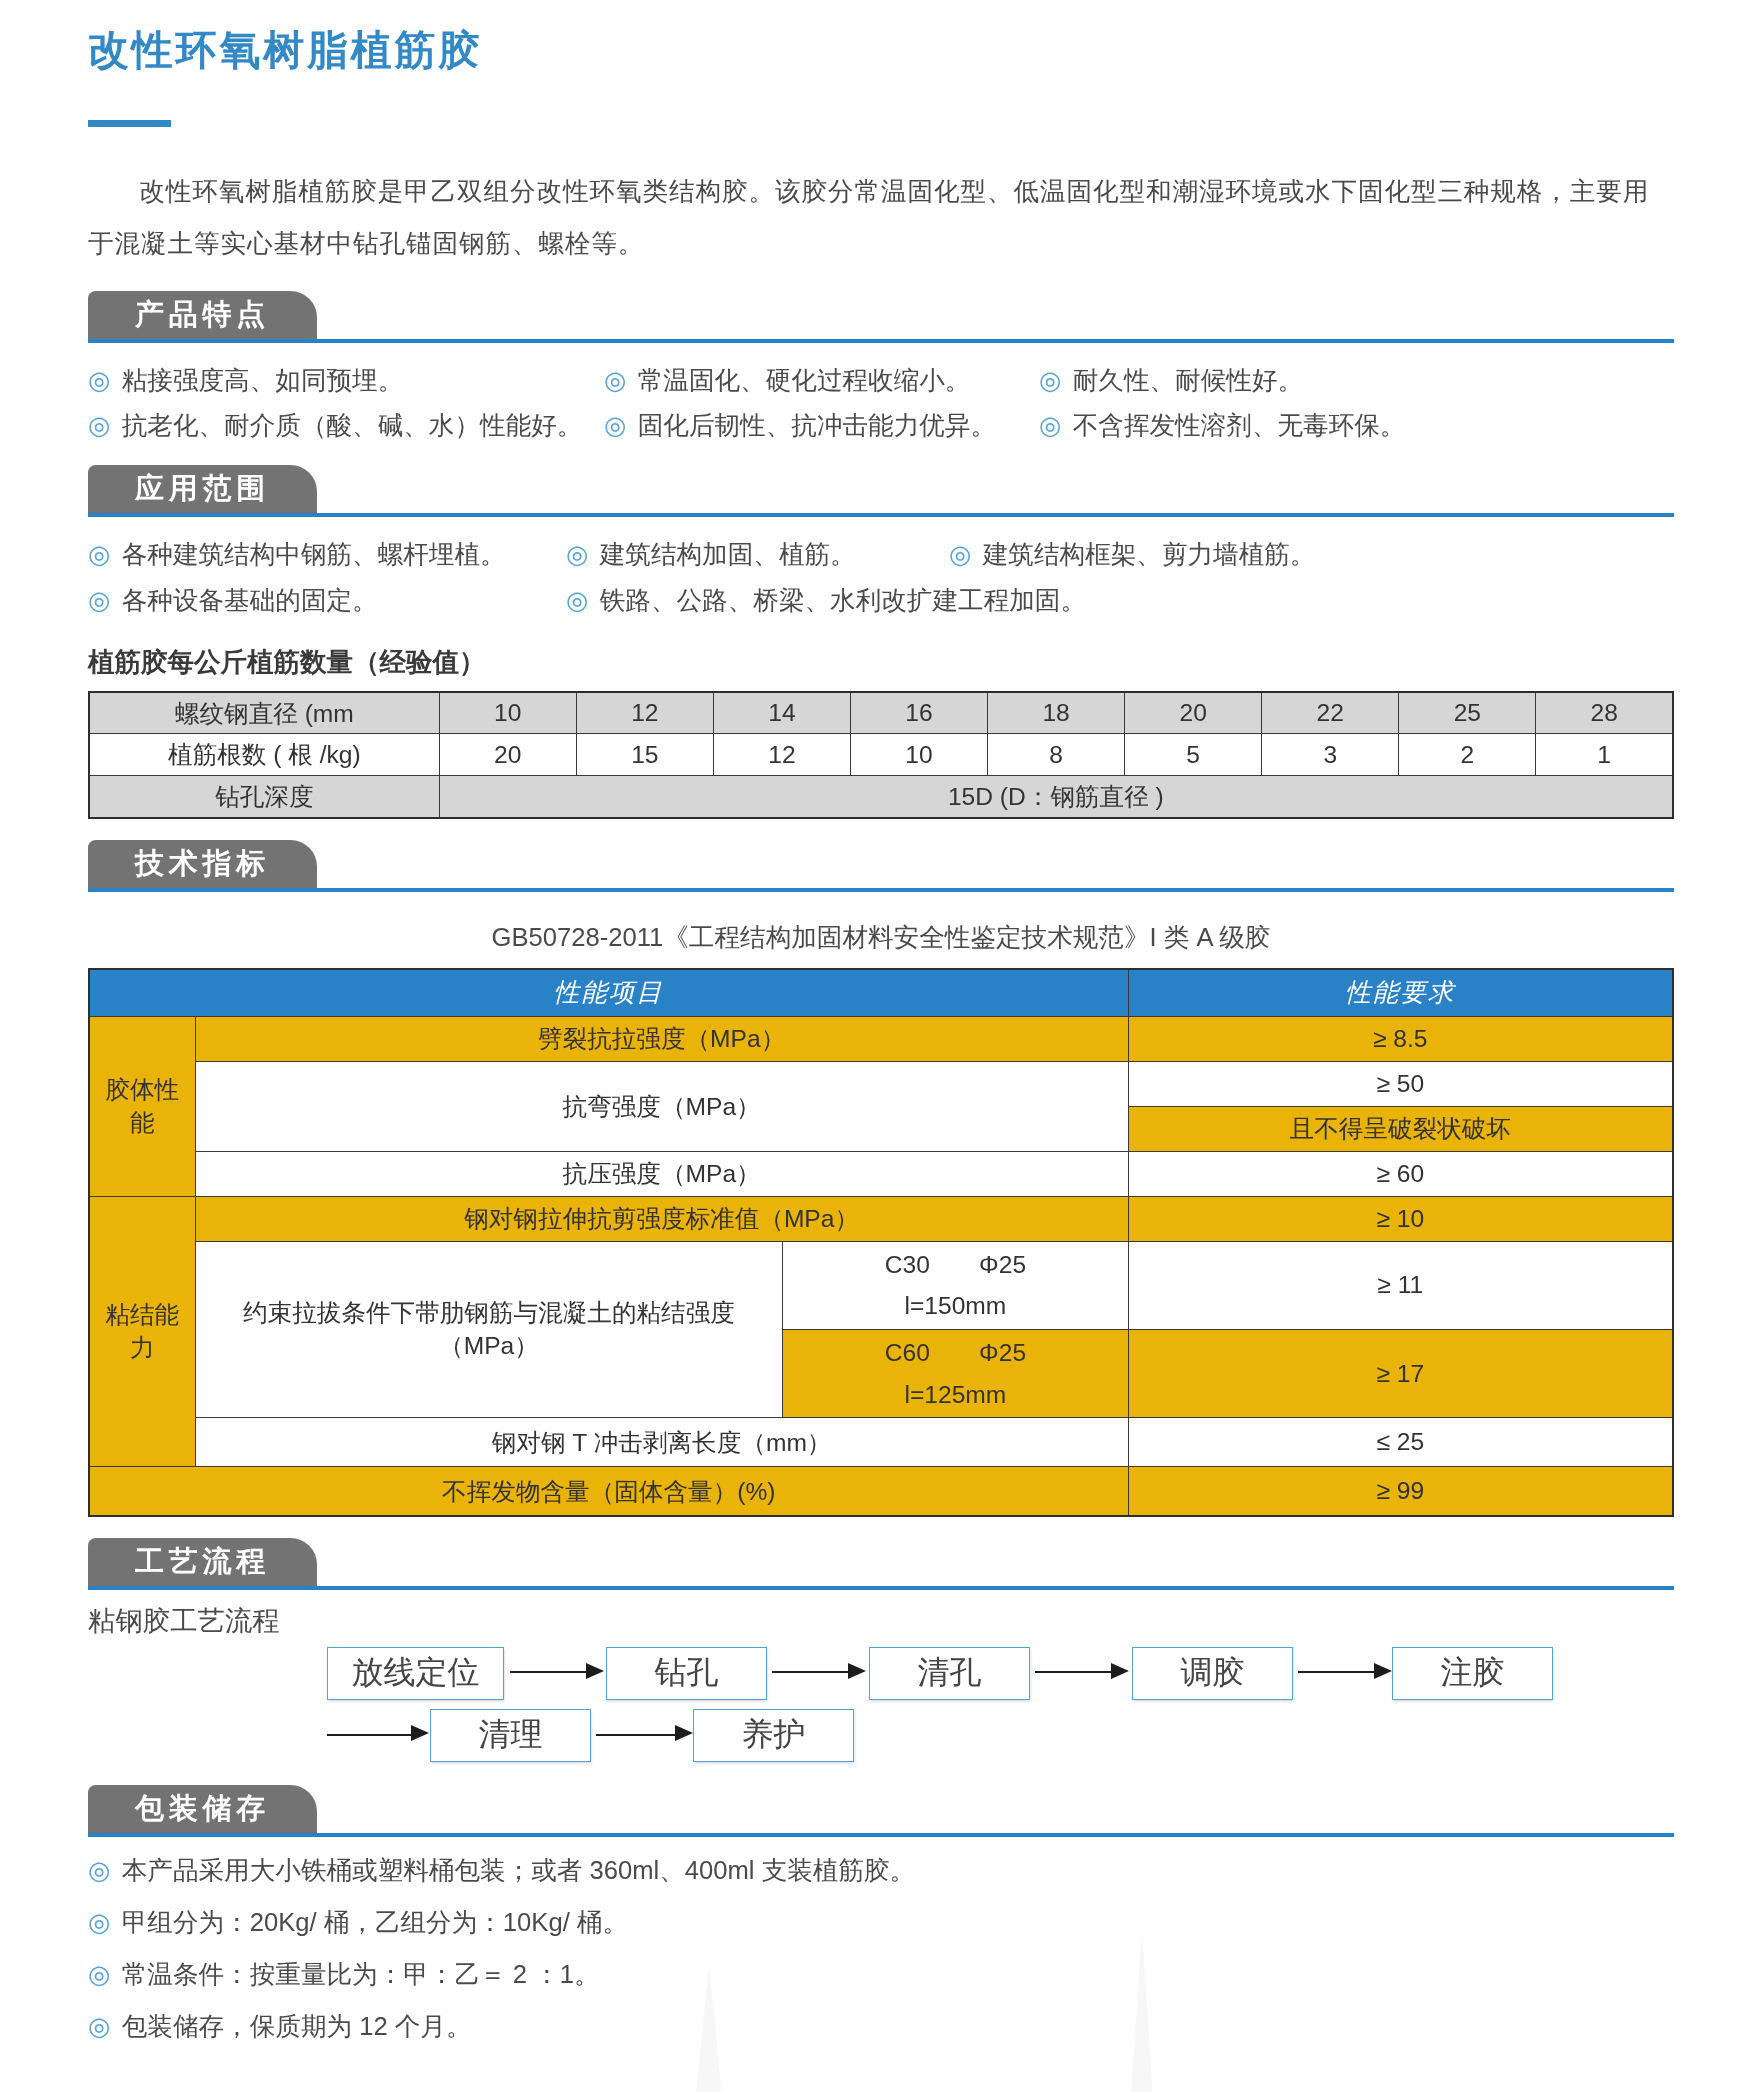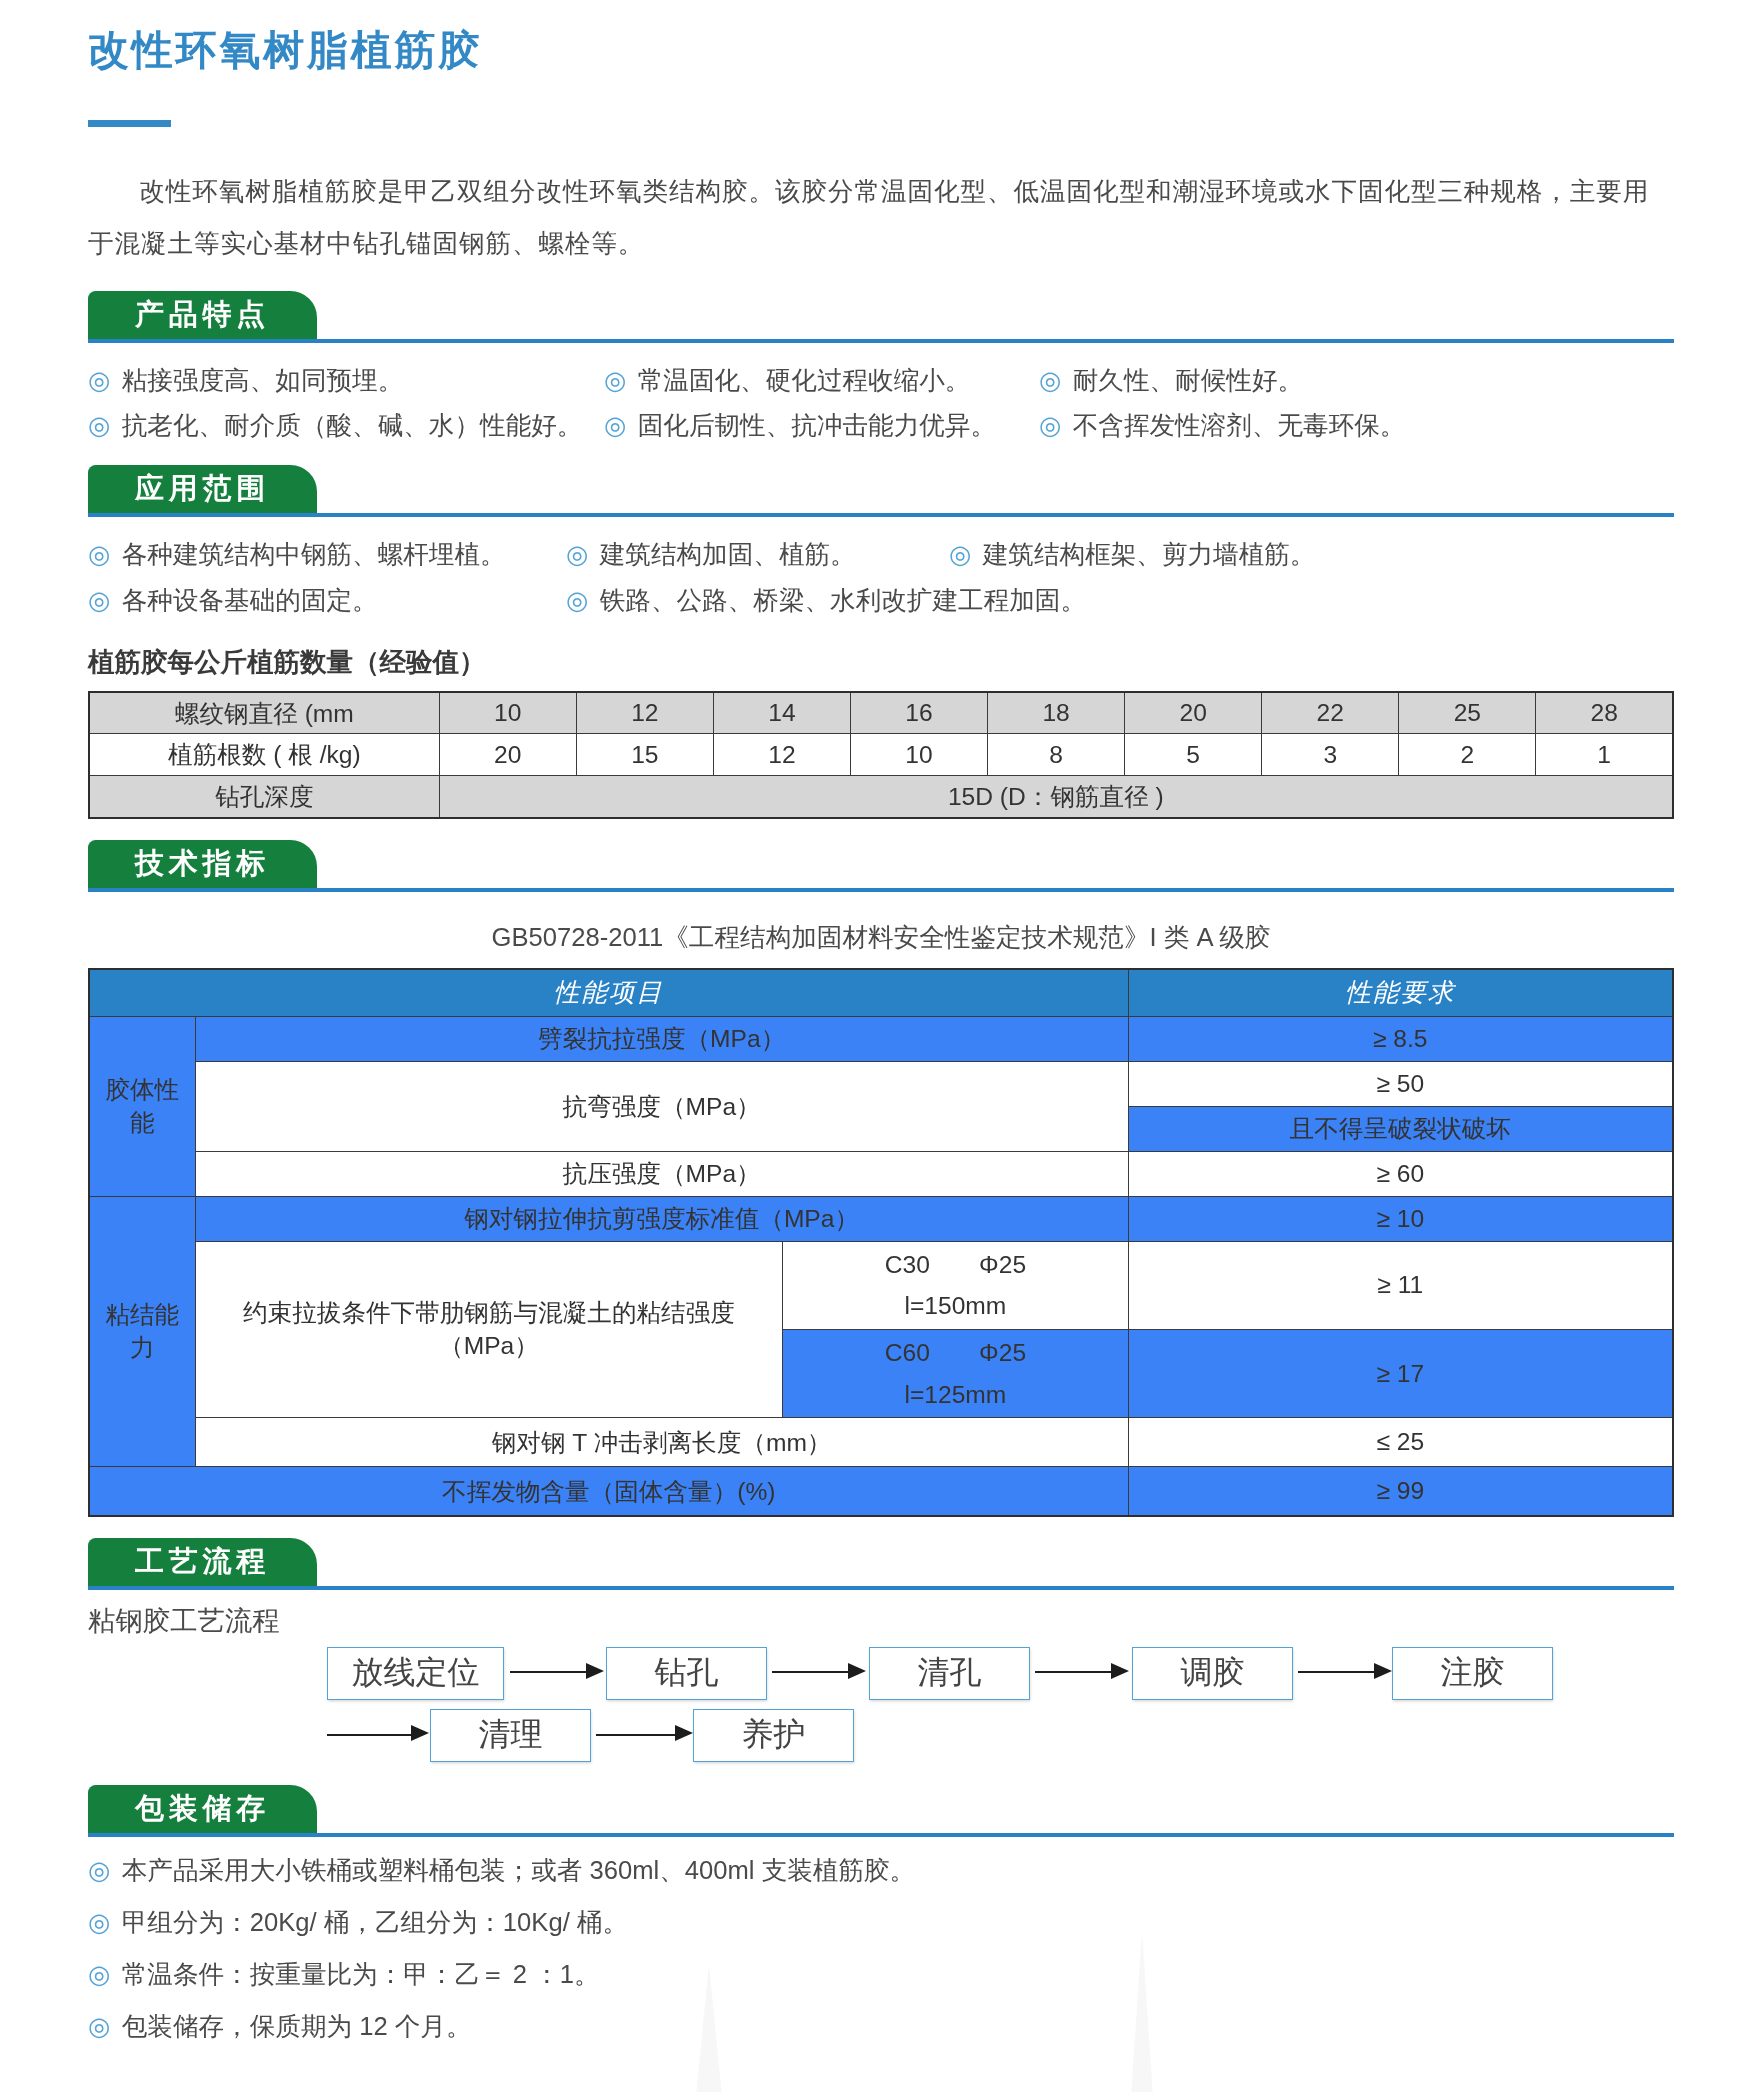--- a/index.html
+++ b/index.html
@@ -5,21 +5,21 @@
   * { margin:0; padding:0; box-sizing:border-box; }
   html,body { margin:0; background:#fff; }
   body { font-family:"Liberation Sans","DejaVu Sans",sans-serif; }
   .page { width:1759px; height:2092px; position:relative; overflow:hidden; background:#ffffff; padding:0 85px 0 88px; }
 
   .title { padding-top:23px; font-size:41px; font-weight:bold; color:#3389c6; letter-spacing:2.8px; }
   .title-bar { width:83px; height:6.6px; background:#3389c6; margin-top:42px; }
   .intro { margin-top:38px; font-size:25.6px; color:#4a4a4a; line-height:2.05; text-indent:2em; letter-spacing:0.9px; }
 
   .section-header { margin-top:21px; border-bottom:4.7px solid #2a82c6; }
-  .badge { width:229px; height:48px; background:#15803d; border-radius:7.6px 26.5px 0 0; color:#fff;
+  .badge { width:229px; height:48px; background:#737373; border-radius:7.6px 26.5px 0 0; color:#fff;
            font-weight:bold; font-size:29px; display:flex; align-items:center; justify-content:center; letter-spacing:4.7px; }
 
   .bullets { margin-top:19px; }
   .brow { display:flex; align-items:flex-start; margin-bottom:8.5px; font-size:25.6px; color:#4a4a4a; line-height:1.45; }
   .bcol { display:flex; }
   .bi { color:#54a3d6; margin-right:11.4px; }
   .f1 { width:516px; } .f2 { width:435px; }
   .a1 { width:478px; } .a2 { width:383px; }
 
   .table-title { margin-top:24.6px; font-size:26.5px; font-weight:bold; color:#3a3a3a; }
@@ -27,21 +27,21 @@
   table { border-collapse:collapse; width:100%; table-layout:fixed;padding-left:36px; }
   .t1 { margin-top:11.4px; border:2.8px solid #2e2e2e; }
   .t1 td { border:1.9px solid #3a3a3a; height:42px; text-align:center; font-size:24.6px; color:#333; background:#fff; }
   .t1 tr.gray td { background:#d6d6d6; }
 
   .std-line { margin-top:28px; text-align:center; font-size:25.6px; color:#4a4a4a; }
 
   .t2 { margin-top:13.2px; border:2.8px solid #2e2e2e; }
   .t2 td { border:1.9px solid #3a3a3a; text-align:center; font-size:24.6px; color:#333; vertical-align:middle; background:#fff; padding:1.9px 9.5px; }
   .t2 tr.h td { background:#2a82c6; color:#fff; font-size:25.6px; height:47px; letter-spacing:1.9px;font-style:italic; }
-  .t2 td.gray { background:#3b82f6; }
+  .t2 td.gray { background:#eab308; }
   .t2 tr.r td { height:45px; }
   .t2 tr.tall td { height:85px; }
   .t2 tr.last td { height:49px;text-align:center; }
   .cond div { line-height:1.7; }
 
   .flow-sub { margin-top:13.2px; font-size:27.4px; color:#4a4a4a; }
   .flow { position:relative; height:117px; margin-top:7.6px; }
   .fbox { position:absolute; height:53px; border:1.9px solid #54a3d6; background:#fff; display:flex; align-items:center;
           justify-content:center; font-size:32px; color:#444; box-shadow:0.9px 1.9px 2.8px rgba(0,0,0,.18); }
   .arrow { position:absolute; border-top:2.8px solid #1c1c1c; }

